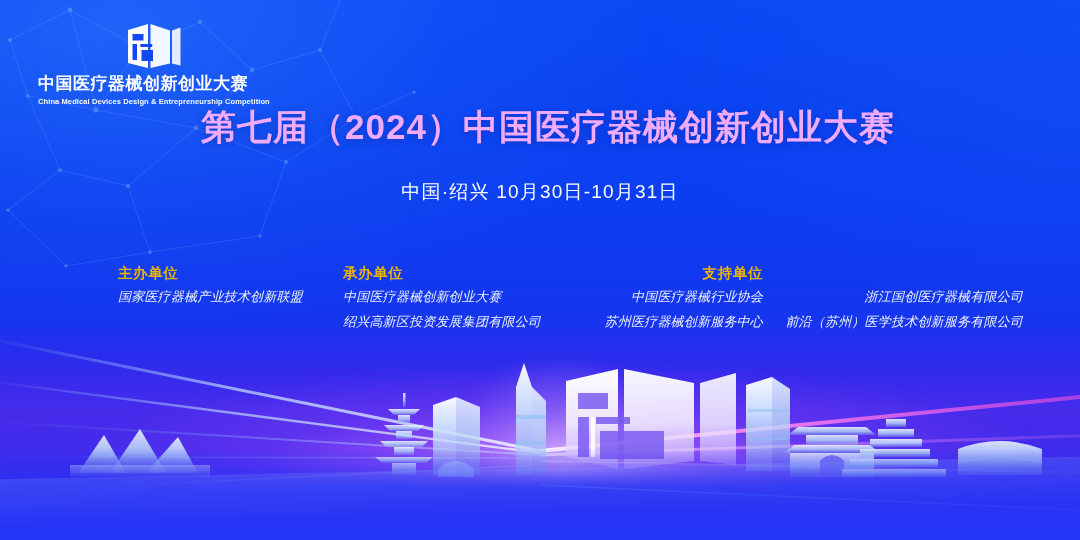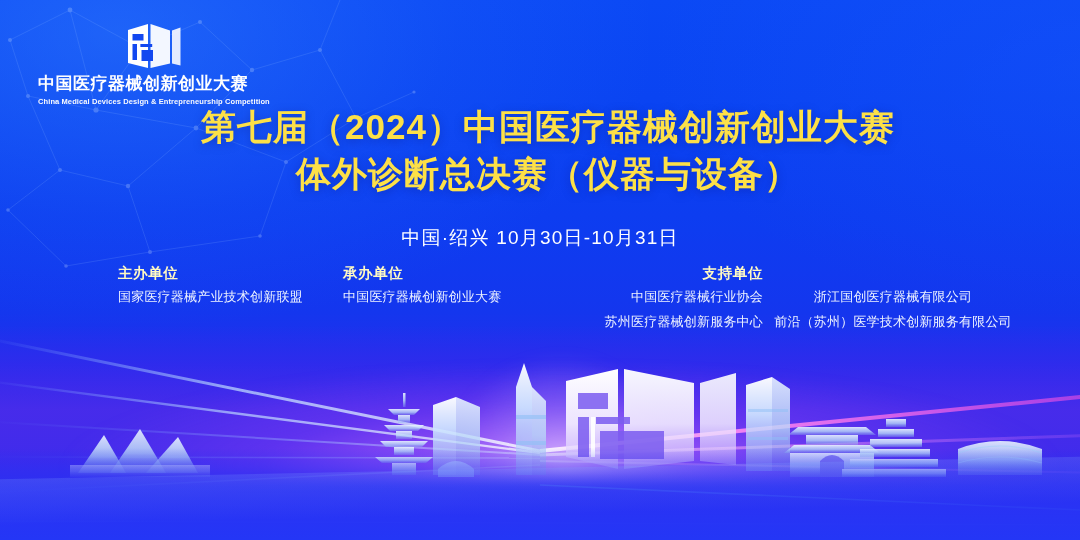--- a/index.html
+++ b/index.html
@@ -111,48 +111,48 @@
     line-height:1.15;white-space:nowrap;
   }
   .logo-en{
     color:#ffffff;font-size:7.5px;font-weight:bold;letter-spacing:.1px;
     line-height:1.2;white-space:nowrap;margin-top:3px;opacity:.97;
   }
 
   
   .titles{position:absolute;left:0;right:0;top:104px;text-align:center;}
   .title-line{
-    color:#fde047;font-weight:bold;font-size:35px;
+    color:#f0abfc;font-weight:bold;font-size:35px;
     line-height:1.33;letter-spacing:1px;white-space:nowrap;
     text-shadow:0 2px 10px rgba(10,20,120,.35);
     padding-left:16px;
   }
   .subtitle{
     margin-top:28px;
     color:#ffffff;font-size:19px;font-weight:500;letter-spacing:1.2px;
     white-space:nowrap;
   }
 
   
   .orgs{position:absolute;left:118px;top:266px;display:flex;gap:0;}
   .org-col{display:flex;flex-direction:column;}
   .org-col.c1{width:225px;}
   .org-col.c2{width:245px;}
   .org-col.c3{width:175px;text-align:right;}
   .org-col.c4{width:260px;}
   .org-head{
-    color:#fef9c3;font-size:14.5px;font-weight:bold;letter-spacing:.6px;
+    color:#eab308;font-size:14.5px;font-weight:bold;letter-spacing:.6px;
     margin-bottom:9px;white-space:nowrap;line-height:1;
   }
   .org-head.spacer{visibility:hidden;}
   .org-item{
     color:#eef3ff;font-size:13px;font-weight:400;letter-spacing:.2px;
-    line-height:1;margin-bottom:12px;white-space:nowrap;
-  }
-  .org-col.c4 .org-item{text-align:center;}
+    line-height:1;margin-bottom:12px;white-space:nowrap;font-style:italic;
+  }
+  .org-col.c4 .org-item{text-align:right;}
 </style>
 </head>
 <body>
 
 <div class="stage">
 
   <div class="bg-base"></div>
   <div class="bg-topglow"></div>
   <div class="bg-rightglow"></div>
 
@@ -209,32 +209,32 @@
       </g>
     </svg>
     <div class="logo-text">
       <div class="logo-cn">中国医疗器械创新创业大赛</div>
       <div class="logo-en">China Medical Devices Design &amp; Entrepreneurship Competition</div>
     </div>
   </div>
 
   <div class="titles">
     <div class="title-line">第七届（2024）中国医疗器械创新创业大赛</div>
-    <div class="title-line">体外诊断总决赛（仪器与设备）</div>
     <div class="subtitle">中国·绍兴  10月30日-10月31日</div>
   </div>
 
   <div class="orgs">
     <div class="org-col c1">
       <div class="org-head">主办单位</div>
       <div class="org-item">国家医疗器械产业技术创新联盟</div>
     </div>
     <div class="org-col c2">
       <div class="org-head">承办单位</div>
       <div class="org-item">中国医疗器械创新创业大赛</div>
+      <div class="org-item">绍兴高新区投资发展集团有限公司</div>
     </div>
     <div class="org-col c3">
       <div class="org-head">支持单位</div>
       <div class="org-item">中国医疗器械行业协会</div>
       <div class="org-item">苏州医疗器械创新服务中心</div>
     </div>
     <div class="org-col c4">
       <div class="org-head spacer">&nbsp;</div>
       <div class="org-item">浙江国创医疗器械有限公司</div>
       <div class="org-item">前沿（苏州）医学技术创新服务有限公司</div>

